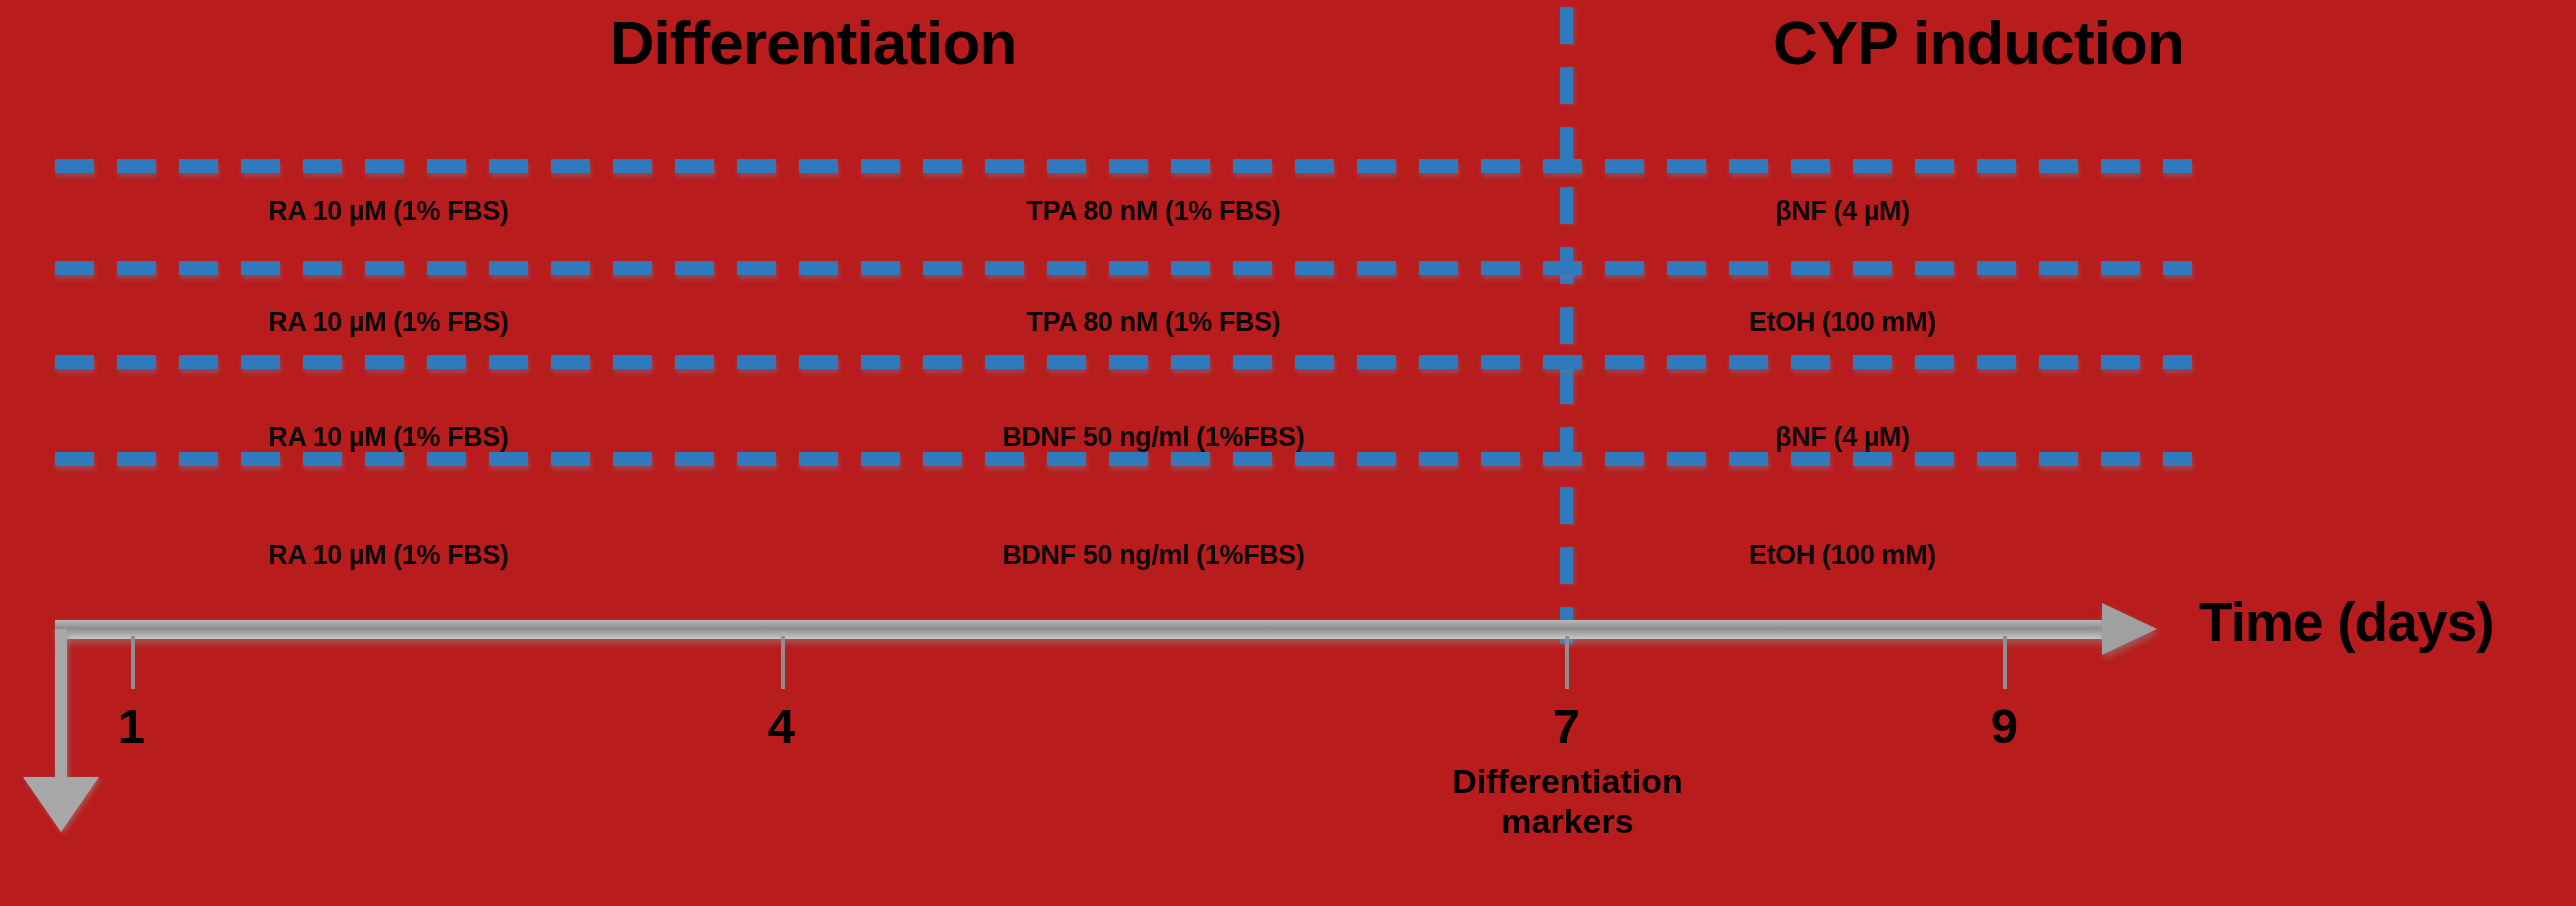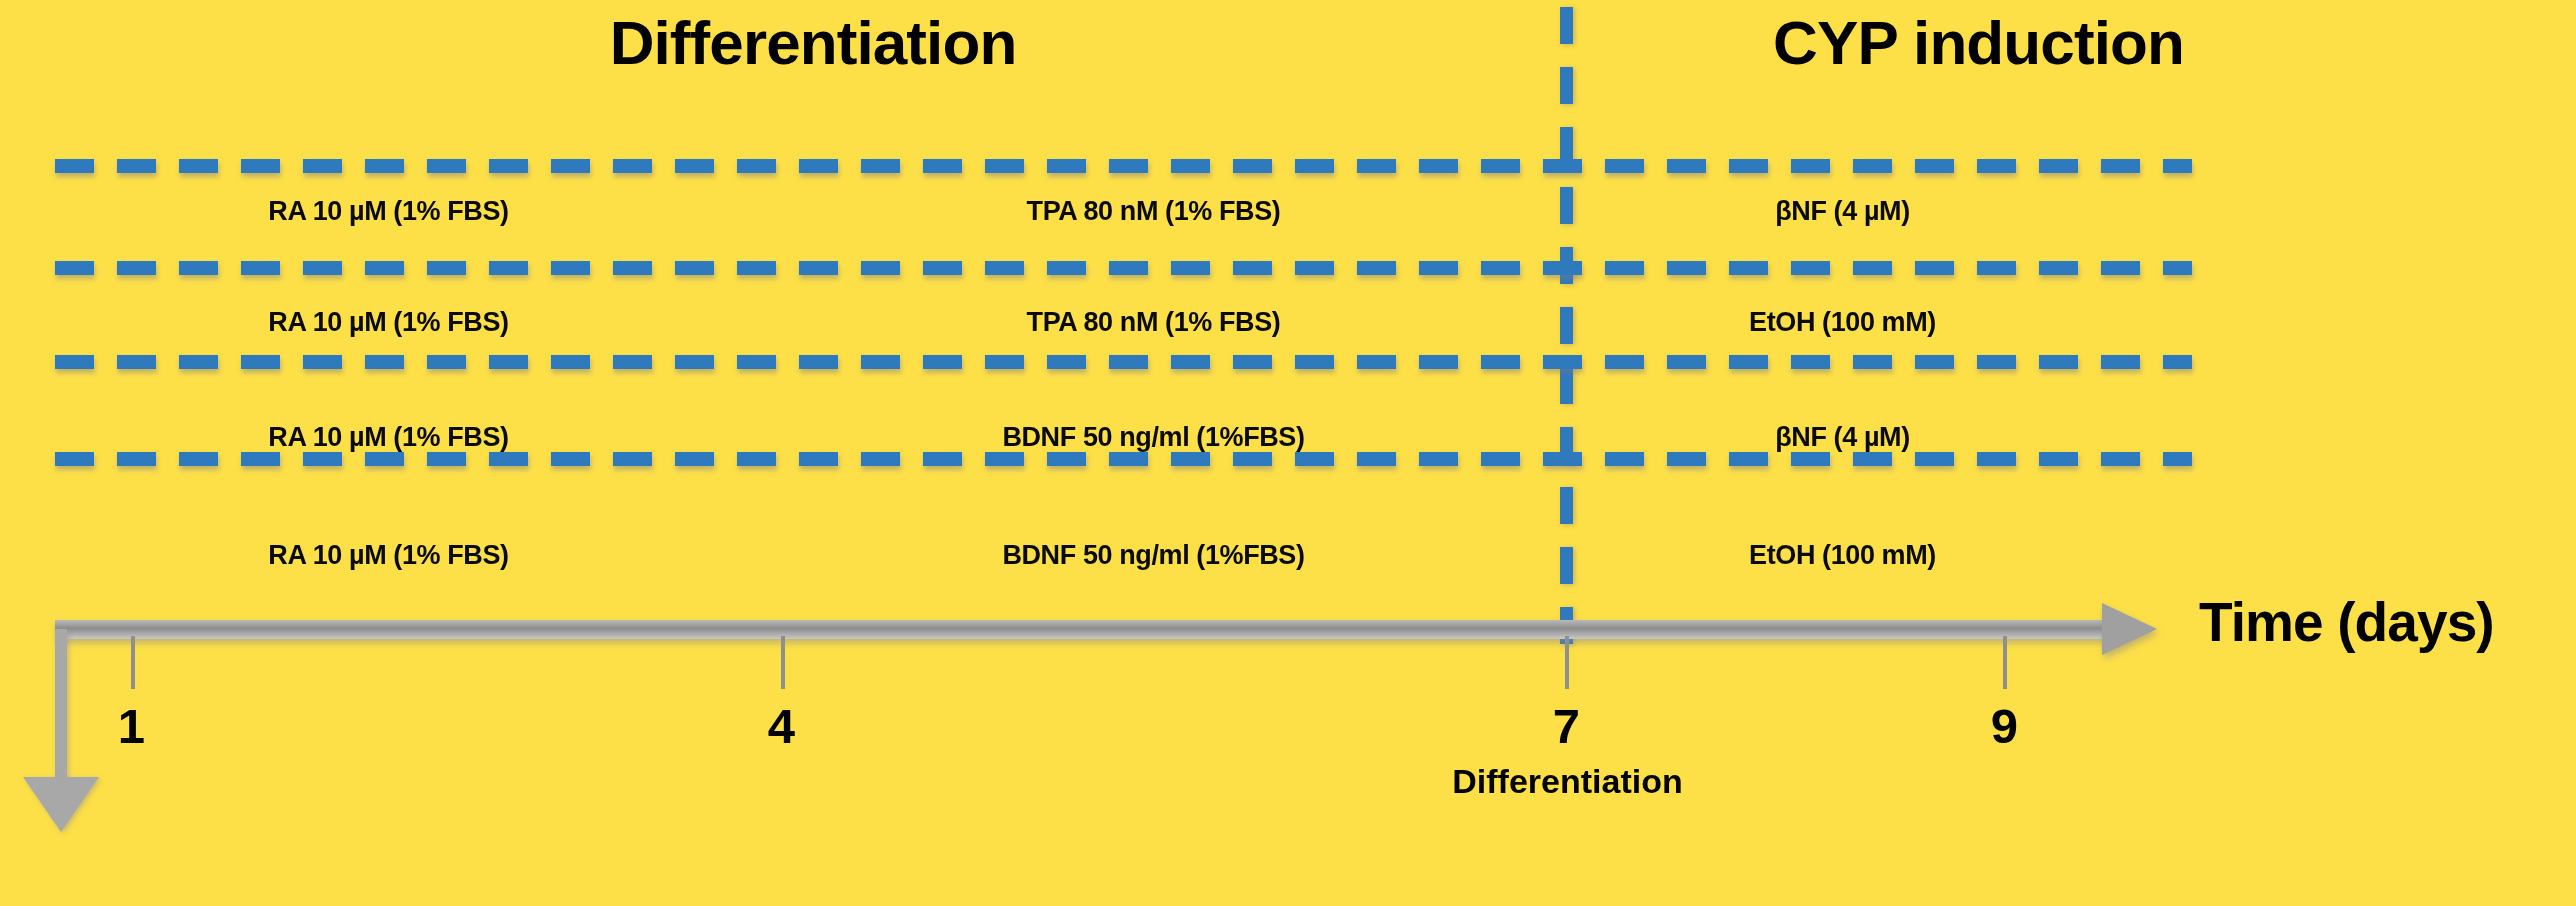--- a/index.html
+++ b/index.html
@@ -7,21 +7,21 @@
     padding: 0;
     background: #ffffff;
   }
   body {
     font-family: "Liberation Sans", sans-serif;
   }
   #canvas {
     position: relative;
     width: 2576px;
     height: 906px;
-    background: #fde047;
+    background: #b91c1c;
     overflow: hidden;
   }
 
   
   .phase-title {
     position: absolute;
     font-family: "Liberation Sans", sans-serif;
     font-weight: bold;
     font-size: 62px;
     color: #000000;
@@ -238,20 +238,21 @@
   <div class="tick-mark" style="left:131px;"></div>
   <div class="tick-label" style="left:132px;">1</div>
 
   <div class="tick-mark" style="left:781px;"></div>
   <div class="tick-label" style="left:782px;">4</div>
 
   <div class="tick-mark" style="left:1565px;"></div>
   <div class="tick-label" style="left:1567px;">7</div>
   <div class="tick-note" style="left:1567px;">
     <div>Differentiation</div>
+    <div>markers</div>
   </div>
 
   <div class="tick-mark" style="left:2003px;"></div>
   <div class="tick-label" style="left:2005px;">9</div>
 
   <div id="plating-stem"></div>
   <div id="plating-head"></div>
 
 </div>
 

